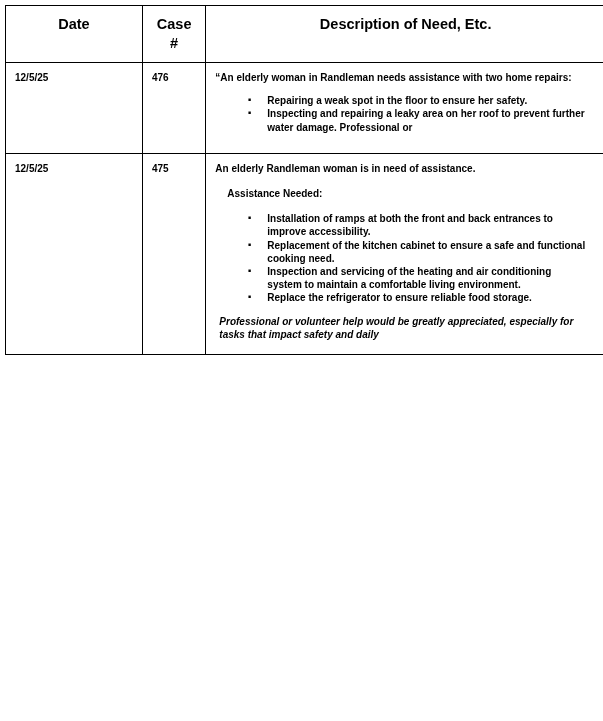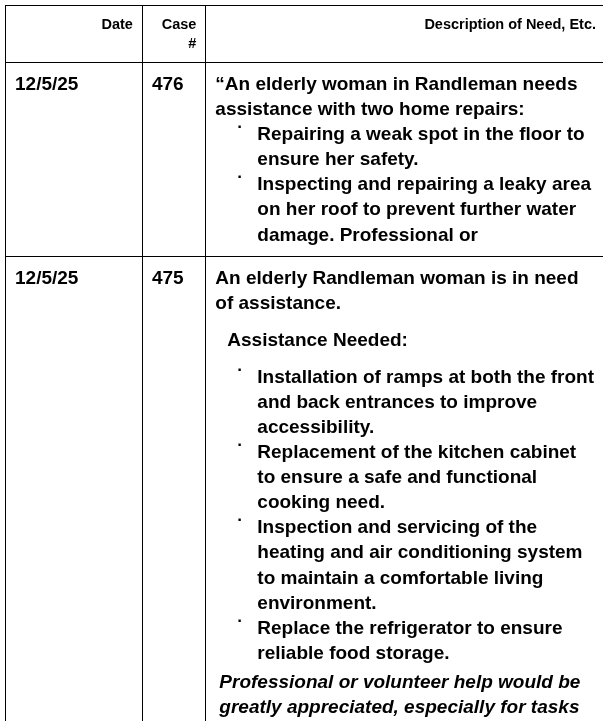--- a/index.html
+++ b/index.html
@@ -28,43 +28,43 @@
   }
   table.need-table col.c-date { width: 136px; }
   table.need-table col.c-case { width: 63px; }
   table.need-table col.c-desc { width: 397px; }
 
   table.need-table th,
   table.need-table td {
     border: 1px solid #000000;
     vertical-align: top;
     padding: 8px 9px 9px 9px;
-    font-size: 19px;
+    font-size: 10px;
     font-weight: bold;
     line-height: 1.32;
   }
   table.need-table thead th {
-    text-align: right;
+    text-align: center;
     font-size: 14.5px;
     font-weight: bold;
     padding-top: 9px;
     padding-bottom: 10px;
   }
   .cell-date, .cell-case {
     white-space: pre-line;
   }
   .desc-lead {
     margin: 0 16px 0 0;
   }
   .desc-sub {
     margin: 12px;
   }
   ul.bullets {
     list-style: none;
-    margin: 0;
+    margin: 10px;
     padding: 0 0 0 20px;
   }
   ul.bullets > li {
     position: relative;
     padding-left: 22px;
     margin: 0 0 0 0;
   }
   ul.bullets > li::before {
     content: "\00B7";
     position: absolute;

